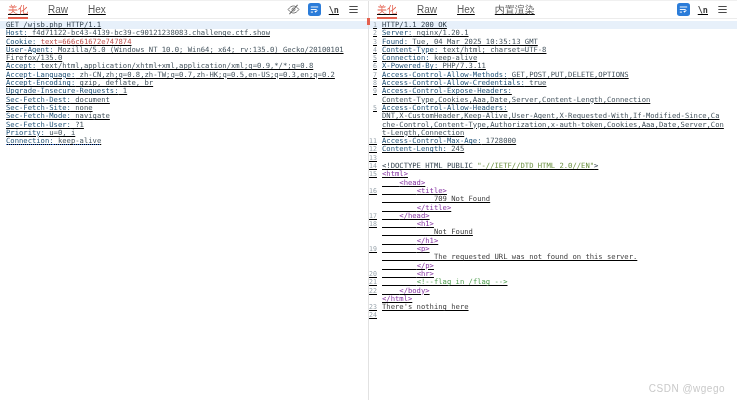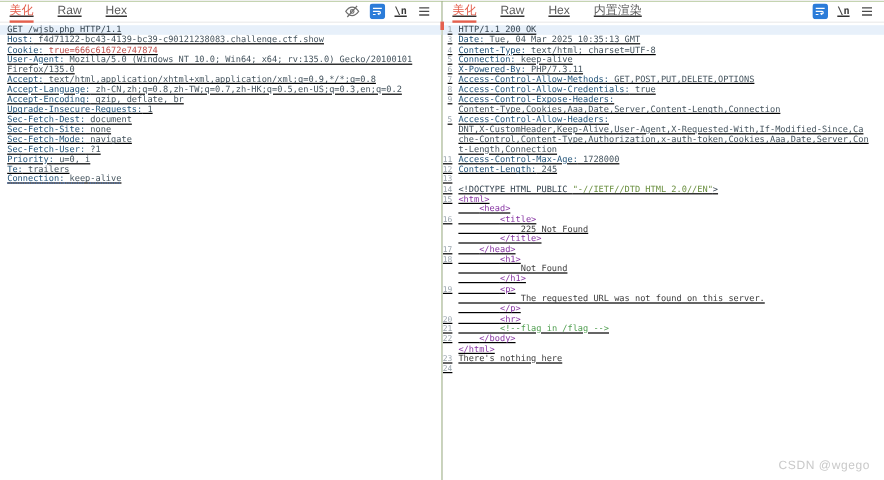--- a/index.html
+++ b/index.html
@@ -95,33 +95,32 @@
           <span class="icon">
             <svg viewBox="0 0 14 14">
               <path d="M2.5 3.8h9M2.5 7h9M2.5 10.2h9" stroke="#4a4a4a" stroke-width="1.2" fill="none"></path>
             </svg>
           </span>
         </span>
     </header>
     <div class="code">
         <div class="row hl"><span class="txt"><span class="c-plain">GET /wjsb.php HTTP/1.1</span></span></div>
         <div class="row"><span class="txt"><span class="c-hname">Host:</span><span class="c-hval"> f4d71122-bc43-4139-bc39-c90121238083.challenge.ctf.show</span></span></div>
-        <div class="row"><span class="txt"><span class="c-hname">Cookie:</span><span class="c-hval"> </span><span class="c-red">true=666c61672e747874</span></span></div>
+        <div class="row"><span class="txt"><span class="c-hname">Cookie:</span><span class="c-hval"> </span><span class="c-red">text=666c61672e747874</span></span></div>
         <div class="row"><span class="txt"><span class="c-hname">User-Agent:</span><span class="c-hval"> Mozilla/5.0 (Windows NT 10.0; Win64; x64; rv:135.0) Gecko/20100101</span></span></div>
         <div class="row"><span class="txt"><span class="c-hval">Firefox/135.0</span></span></div>
         <div class="row"><span class="txt"><span class="c-hname">Accept:</span><span class="c-hval"> text/html,application/xhtml+xml,application/xml;q=0.9,*/*;q=0.8</span></span></div>
         <div class="row"><span class="txt"><span class="c-hname">Accept-Language:</span><span class="c-hval"> zh-CN,zh;q=0.8,zh-TW;q=0.7,zh-HK;q=0.5,en-US;q=0.3,en;q=0.2</span></span></div>
         <div class="row"><span class="txt"><span class="c-hname">Accept-Encoding:</span><span class="c-hval"> gzip, deflate, br</span></span></div>
         <div class="row"><span class="txt"><span class="c-hname">Upgrade-Insecure-Requests:</span><span class="c-hval"> 1</span></span></div>
         <div class="row"><span class="txt"><span class="c-hname">Sec-Fetch-Dest:</span><span class="c-hval"> document</span></span></div>
         <div class="row"><span class="txt"><span class="c-hname">Sec-Fetch-Site:</span><span class="c-hval"> none</span></span></div>
         <div class="row"><span class="txt"><span class="c-hname">Sec-Fetch-Mode:</span><span class="c-hval"> navigate</span></span></div>
         <div class="row"><span class="txt"><span class="c-hname">Sec-Fetch-User:</span><span class="c-hval"> ?1</span></span></div>
         <div class="row"><span class="txt"><span class="c-hname">Priority:</span><span class="c-hval"> u=0, i</span></span></div>
-        <div class="row"><span class="txt"><span class="c-hname">Te:</span><span class="c-hval"> trailers</span></span></div>
         <div class="row"><span class="txt"><span class="c-uname">Connection:</span><span class="c-uval"> keep-alive</span></span></div>
       </div>
   </section>
 
   <div class="divider">
     <span class="tick"></span>
   </div>
 
   <section class="panel right">
     <header class="tabbar">
@@ -143,40 +142,41 @@
           <span class="icon nl">\n</span>
           <span class="icon">
             <svg viewBox="0 0 14 14">
               <path d="M2.5 3.8h9M2.5 7h9M2.5 10.2h9" stroke="#4a4a4a" stroke-width="1.2" fill="none"></path>
             </svg>
           </span>
         </span>
     </header>
     <div class="code">
         <div class="row hl"><span class="ln">1</span><span class="txt"><span class="c-plain">HTTP/1.1 200 OK</span></span></div>
-        <div class="row"><span class="ln">3</span><span class="txt"><span class="c-hname">Date:</span><span class="c-hval"> Tue, 04 Mar 2025 10:35:13 GMT</span></span></div>
+        <div class="row"><span class="ln">2</span><span class="txt"><span class="c-hname">Server:</span><span class="c-hval"> nginx/1.20.1</span></span></div>
+        <div class="row"><span class="ln">3</span><span class="txt"><span class="c-hname">Found:</span><span class="c-hval"> Tue, 04 Mar 2025 10:35:13 GMT</span></span></div>
         <div class="row"><span class="ln">4</span><span class="txt"><span class="c-hname">Content-Type:</span><span class="c-hval"> text/html; charset=UTF-8</span></span></div>
         <div class="row"><span class="ln">5</span><span class="txt"><span class="c-hname">Connection:</span><span class="c-hval"> keep-alive</span></span></div>
         <div class="row"><span class="ln">6</span><span class="txt"><span class="c-hname">X-Powered-By:</span><span class="c-hval"> PHP/7.3.11</span></span></div>
         <div class="row"><span class="ln">7</span><span class="txt"><span class="c-hname">Access-Control-Allow-Methods:</span><span class="c-hval"> GET,POST,PUT,DELETE,OPTIONS</span></span></div>
         <div class="row"><span class="ln">8</span><span class="txt"><span class="c-hname">Access-Control-Allow-Credentials:</span><span class="c-hval"> true</span></span></div>
         <div class="row"><span class="ln">9</span><span class="txt"><span class="c-hname">Access-Control-Expose-Headers:</span></span></div>
         <div class="row"><span class="ln"></span><span class="txt"><span class="c-hval">Content-Type,Cookies,Aaa,Date,Server,Content-Length,Connection</span></span></div>
         <div class="row"><span class="ln">5</span><span class="txt"><span class="c-hname">Access-Control-Allow-Headers:</span></span></div>
         <div class="row"><span class="ln"></span><span class="txt"><span class="c-hval">DNT,X-CustomHeader,Keep-Alive,User-Agent,X-Requested-With,If-Modified-Since,Ca</span></span></div>
         <div class="row"><span class="ln"></span><span class="txt"><span class="c-hval">che-Control,Content-Type,Authorization,x-auth-token,Cookies,Aaa,Date,Server,Con</span></span></div>
         <div class="row"><span class="ln"></span><span class="txt"><span class="c-hval">t-Length,Connection</span></span></div>
         <div class="row"><span class="ln">11</span><span class="txt"><span class="c-hname">Access-Control-Max-Age:</span><span class="c-hval"> 1728000</span></span></div>
         <div class="row"><span class="ln">12</span><span class="txt"><span class="c-hname">Content-Length:</span><span class="c-hval"> 245</span></span></div>
         <div class="row"><span class="ln">13</span><span class="txt"></span></div>
         <div class="row"><span class="ln">14</span><span class="txt"><span class="c-doctype">&lt;!DOCTYPE HTML PUBLIC </span><span class="c-string">"-//IETF//DTD HTML 2.0//EN"</span><span class="c-doctype">&gt;</span></span></div>
         <div class="row"><span class="ln">15</span><span class="txt"><span class="c-tag">&lt;html&gt;</span></span></div>
         <div class="row"><span class="ln"></span><span class="txt"><span class="c-plain">    </span><span class="c-tag">&lt;head&gt;</span></span></div>
         <div class="row"><span class="ln">16</span><span class="txt"><span class="c-plain">        </span><span class="c-tag">&lt;title&gt;</span></span></div>
-        <div class="row"><span class="ln"></span><span class="txt"><span class="c-text">            225 Not Found</span></span></div>
+        <div class="row"><span class="ln"></span><span class="txt"><span class="c-text">            709 Not Found</span></span></div>
         <div class="row"><span class="ln"></span><span class="txt"><span class="c-plain">        </span><span class="c-tag">&lt;/title&gt;</span></span></div>
         <div class="row"><span class="ln">17</span><span class="txt"><span class="c-plain">    </span><span class="c-tag">&lt;/head&gt;</span></span></div>
         <div class="row"><span class="ln">18</span><span class="txt"><span class="c-plain">        </span><span class="c-tag">&lt;h1&gt;</span></span></div>
         <div class="row"><span class="ln"></span><span class="txt"><span class="c-text">            Not Found</span></span></div>
         <div class="row"><span class="ln"></span><span class="txt"><span class="c-plain">        </span><span class="c-tag">&lt;/h1&gt;</span></span></div>
         <div class="row"><span class="ln">19</span><span class="txt"><span class="c-plain">        </span><span class="c-tag">&lt;p&gt;</span></span></div>
         <div class="row"><span class="ln"></span><span class="txt"><span class="c-text">            The requested URL was not found on this server.</span></span></div>
         <div class="row"><span class="ln"></span><span class="txt"><span class="c-plain">        </span><span class="c-tag">&lt;/p&gt;</span></span></div>
         <div class="row"><span class="ln">20</span><span class="txt"><span class="c-plain">        </span><span class="c-tag">&lt;hr&gt;</span></span></div>
         <div class="row"><span class="ln">21</span><span class="txt"><span class="c-plain">        </span><span class="c-comment">&lt;!--flag in /flag --&gt;</span></span></div>

